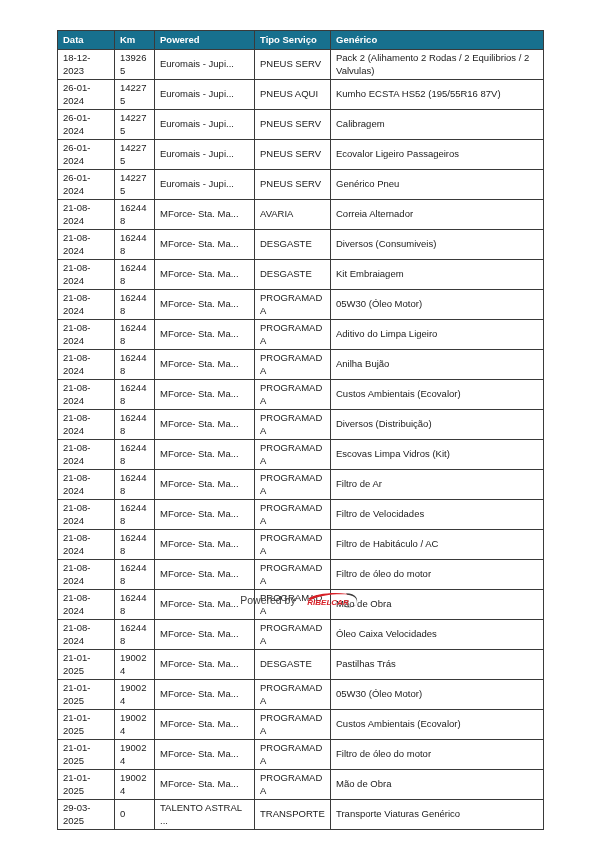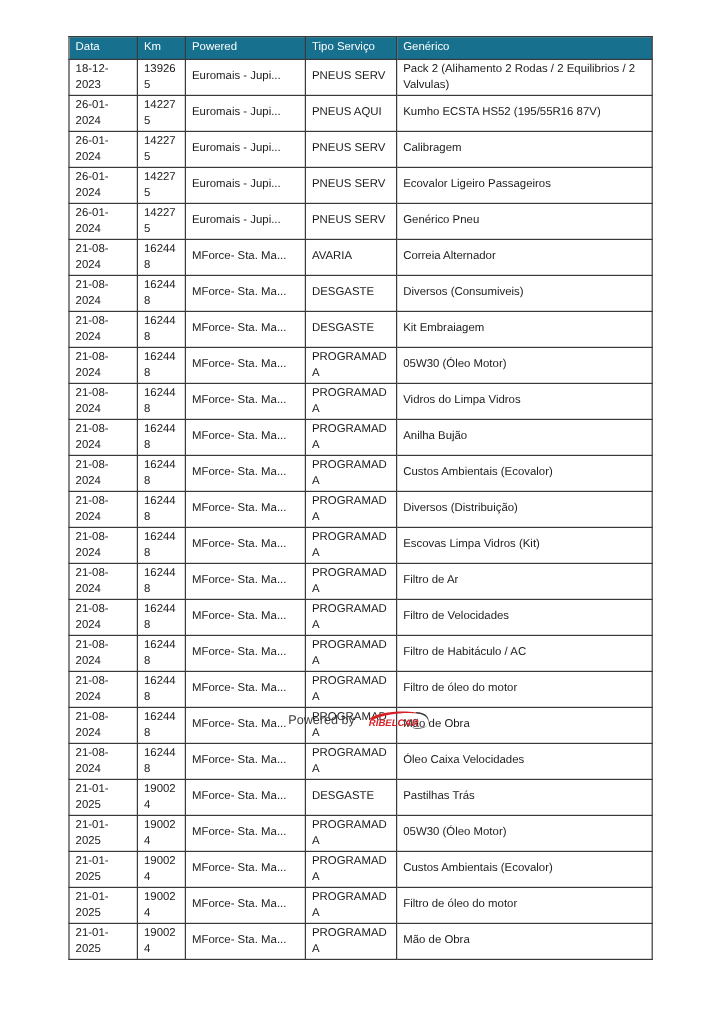--- a/index.html
+++ b/index.html
@@ -32,21 +32,21 @@
     text-align: left;
     vertical-align: middle;
     line-height: 12.5px;
     overflow: hidden;
     white-space: normal;
     word-wrap: break-word;
   }
   table.svc th {
     background: var(--header-bg, #17708E);
     color: var(--header-text, #ffffff);
-    font-weight: normal;
+    font-weight: bold;
     height: 14px;
     padding: 2px 5px;
   }
   table.svc td { height: 14px; }
   .footer {
     position: absolute;
     left: 57px;
     top: 550px;
     width: 486px;
     display: flex;
@@ -147,21 +147,21 @@
           <td>162448</td>
           <td>MForce- Sta. Ma...</td>
           <td>PROGRAMADA</td>
           <td>05W30 (Óleo Motor)</td>
         </tr>
         <tr>
           <td>21-08-2024</td>
           <td>162448</td>
           <td>MForce- Sta. Ma...</td>
           <td>PROGRAMADA</td>
-          <td>Vidros do Limpa Vidros</td>
+          <td>Aditivo do Limpa Ligeiro</td>
         </tr>
         <tr>
           <td>21-08-2024</td>
           <td>162448</td>
           <td>MForce- Sta. Ma...</td>
           <td>PROGRAMADA</td>
           <td>Anilha Bujão</td>
         </tr>
         <tr>
           <td>21-08-2024</td>
@@ -253,20 +253,27 @@
           <td>MForce- Sta. Ma...</td>
           <td>PROGRAMADA</td>
           <td>Filtro de óleo do motor</td>
         </tr>
         <tr>
           <td>21-01-2025</td>
           <td>190024</td>
           <td>MForce- Sta. Ma...</td>
           <td>PROGRAMADA</td>
           <td>Mão de Obra</td>
+        </tr>
+        <tr>
+          <td>29-03-2025</td>
+          <td>0</td>
+          <td>TALENTO ASTRAL ...</td>
+          <td>TRANSPORTE</td>
+          <td>Transporte Viaturas Genérico</td>
         </tr>
       </tbody>
   </table>
 
   <div class="footer">
     <span class="powered-text">Powered by</span>
     <span class="logo">
       <svg width="54" height="20" viewBox="0 0 162 60" xmlns="http://www.w3.org/2000/svg">
 
         <path d="M6 26 C 30 8, 110 2, 148 18 C 120 8, 46 12, 14 30 Z" fill="#D81F26"></path>

